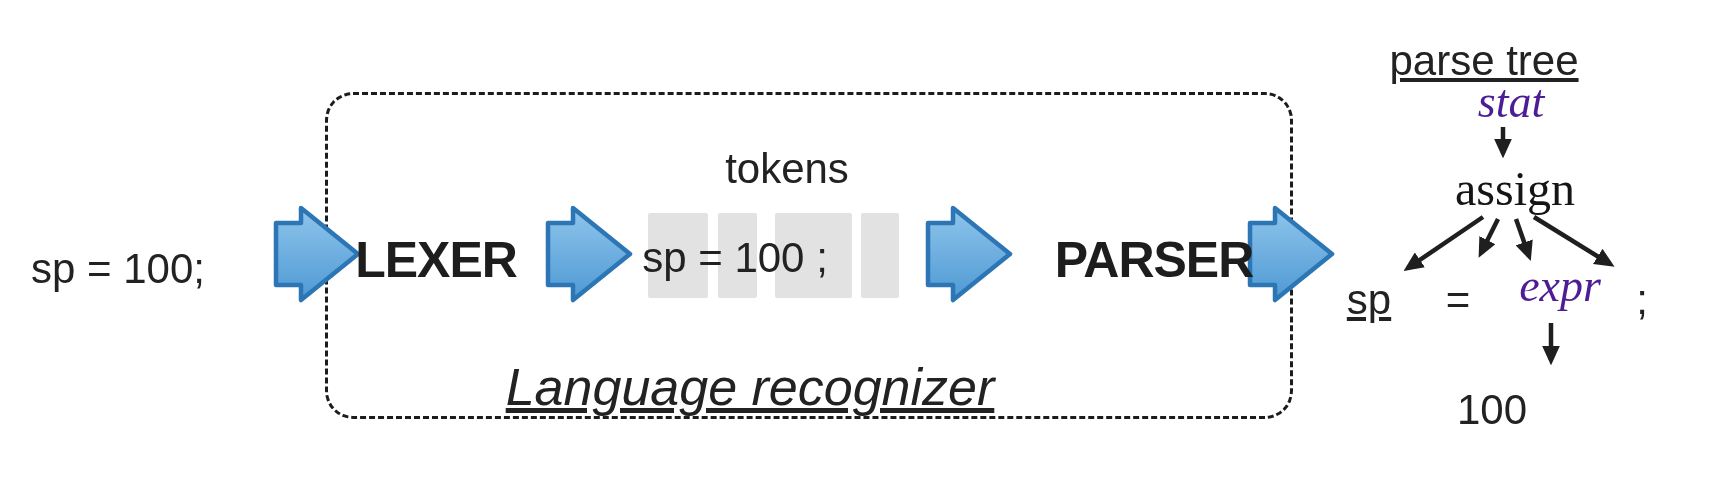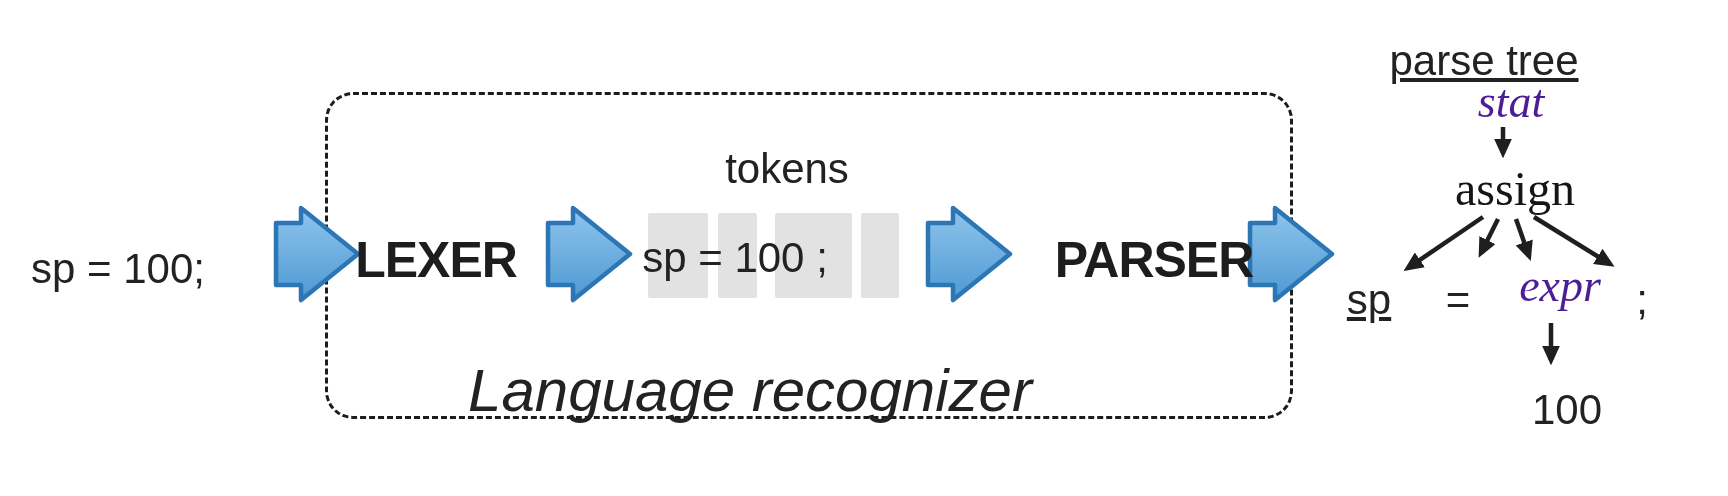--- a/index.html
+++ b/index.html
@@ -15,21 +15,21 @@
   .abs { position: absolute; }
   .lbl {
     position: absolute;
     transform: translateX(-50%);
     white-space: nowrap;
     line-height: 1;
     color: #222222;
   }
   .sans42 { font-size: 42px; }
   .bold50 { font-size: 50px; font-weight: bold; letter-spacing: -1px; color: #1d1d1d; }
-  .ital44 { font-size: 60px; font-style: italic; }
+  .ital44 { font-size: 52px; font-style: italic; text-decoration: underline; }
   .serif46 { font-family: "Liberation Serif", serif; font-style: italic; font-size: 46px; color: #4c1d95; }
   .serif48 { font-family: "Liberation Serif", serif; font-size: 48px; color: #151515; }
 
   .recognizer-box {
     position: absolute;
     left: 325px; top: 92px;
     width: 968px; height: 327px;
     border: 3px dashed #1c1c1c;
     border-radius: 28px;
     box-sizing: border-box;
@@ -94,21 +94,21 @@
 
   <div class="lbl ital44" style="left:750px; top:361px;">Language recognizer</div>
 
   <div class="lbl sans42" style="left:1484px; top:40px;text-decoration:underline;">parse tree</div>
   <div class="lbl serif46" style="left:1511px; top:79px;">stat</div>
   <div class="lbl serif48" style="left:1515px; top:165px;">assign</div>
   <div class="lbl sans42" style="left:1369px; top:279px;text-decoration:underline;">sp</div>
   <div class="lbl sans42" style="left:1458px; top:279px;">=</div>
   <div class="lbl serif46" style="left:1560px; top:263px;">expr</div>
   <div class="lbl sans42" style="left:1642px; top:279px;">;</div>
-  <div class="lbl sans42" style="left:1567px; top:389px;">100</div>
+  <div class="lbl sans42" style="left:1492px; top:389px;">100</div>
 
   <svg class="abs" style="left:1330px; top:80px;" width="370" height="320" viewBox="1330 80 370 320">
     <defs>
       <marker id="treeArrow" markerWidth="4.4" markerHeight="4" refX="3.2" refY="2" orient="auto">
         <path d="M0,0 L4.4,2 L0,4 Z" fill="#1f1f1f"></path>
       </marker>
     </defs>
     <g stroke="#1f1f1f" stroke-width="4.5" fill="none">
       <line x1="1503" y1="127" x2="1503" y2="153" marker-end="url(#treeArrow)"></line>
       <line x1="1483" y1="217" x2="1408" y2="268" marker-end="url(#treeArrow)"></line>

